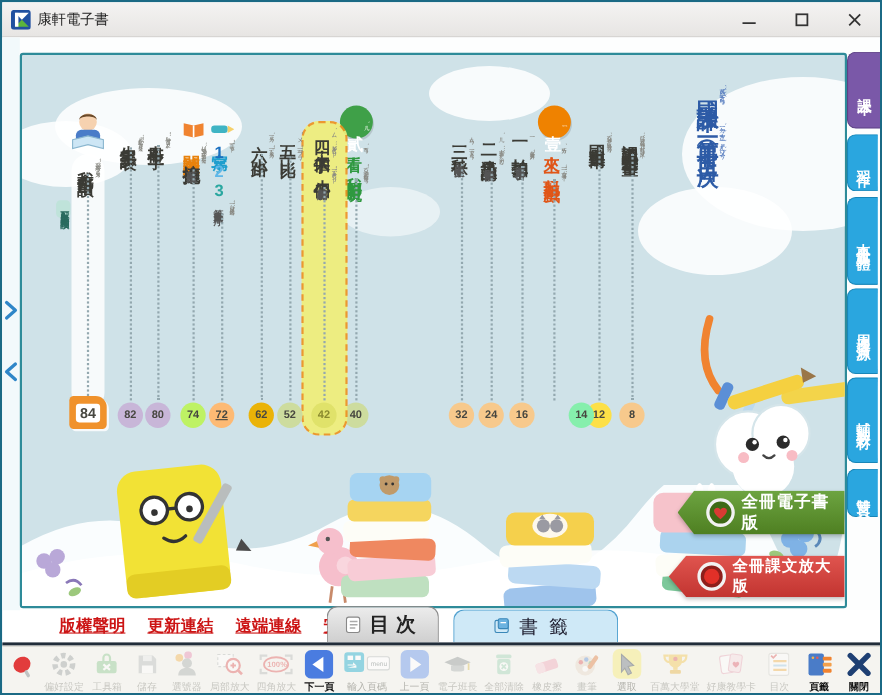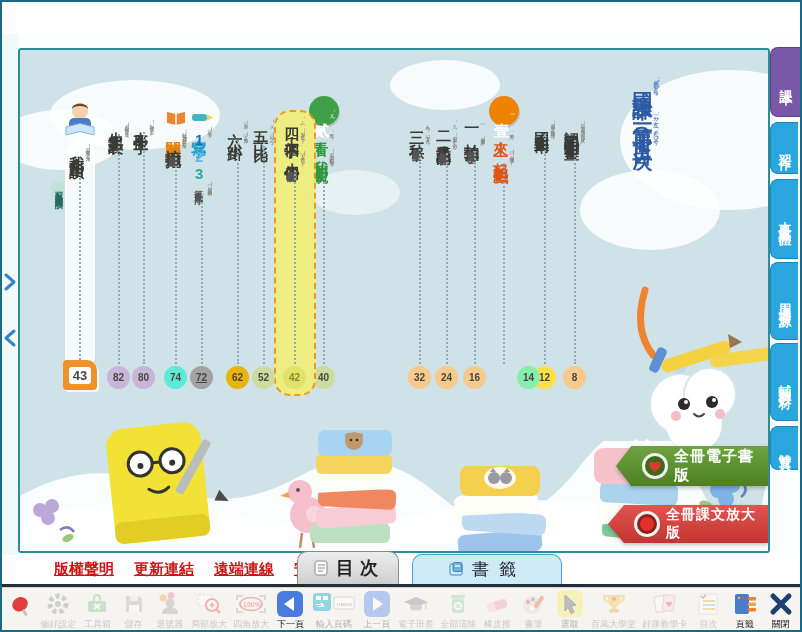--- a/index.html
+++ b/index.html
@@ -61,29 +61,55 @@
   .ftab{position:absolute;display:flex;align-items:center;justify-content:center;gap:6px;cursor:pointer;border-radius:10px 10px 0 0;}
   #ftab-toc{left:295px;top:-4px;width:102px;height:33px;background:linear-gradient(#ececec,#cfcfcf);border:1px solid #8a8a8a;border-bottom:none;font-size:18px;font-weight:bold;color:#222;letter-spacing:6px;}
   #ftab-bookmark{left:410px;top:-1px;width:150px;height:30px;background:#cfe9f7;border:1px solid #4d9fcf;border-bottom:none;font-size:17px;color:#223;letter-spacing:10px;}
   
   #toolbar{position:absolute;left:0;top:585px;width:802px;height:47px;background:#f5f4f0;border-top:1px solid #d8d6d0;display:flex;align-items:flex-start;justify-content:space-between;padding:2px 8px 0 6px;}
   .tb-item{display:flex;flex-direction:column;align-items:center;gap:1px;cursor:pointer;min-width:30px;}
   .tb-item .ic{height:27px;display:flex;align-items:center;justify-content:center;}
   .tb-item .lb{font-size:9px;color:#8a8a82;white-space:nowrap;}
   .tb-item.faded{opacity:.42;}
   .tb-item.dim{opacity:.62;}
-  .tb-item.on .lb{color:#111;font-weight:normal;}
+  .tb-item.on .lb{color:#111;font-weight:bold;}
   .sel-bg{background:#f7ef9a;border-radius:6px;padding:1px;}
   #pin{align-self:center;margin-top:-8px;}
 </style>
 </head>
 <body>
 
 <div id="app">
 
+  <div id="titlebar">
+    <svg width="18" height="18" viewBox="0 0 20 20">
+        <rect width="20" height="20" rx="3" fill="#2050a0"></rect>
+        <polygon points="4,3 11,10 18,3" fill="#ffffff"></polygon>
+        <polygon points="4,17 11,10 18,17" fill="#5bb43c"></polygon>
+        <rect x="4" y="3" width="3.5" height="14" fill="#ffffff"></rect>
+      </svg>
+    <span class="title">康軒電子書</span>
+    <div id="win-controls">
+      <div class="winbtn">
+          <svg width="14" height="14">
+            <line x1="1" y1="10" x2="13" y2="10" stroke="#333" stroke-width="1.6"></line>
+          </svg>
+        </div>
+      <div class="winbtn">
+          <svg width="14" height="14">
+            <rect x="2" y="2" width="10" height="10" fill="none" stroke="#333" stroke-width="1.6"></rect>
+          </svg>
+        </div>
+      <div class="winbtn">
+          <svg width="14" height="14">
+            <path d="M2 2L12 12M12 2L2 12" stroke="#333" stroke-width="1.6"></path>
+          </svg>
+        </div>
+    </div>
+  </div>
 
   <div id="content">
     <div id="left-rail">
       <div class="chev" style="top:238px"><svg width="14" height="20">
             <polyline points="3,3 11,10 3,17" fill="none" stroke="#2f86c8" stroke-width="3" stroke-linecap="round" stroke-linejoin="round"></polyline>
           </svg></div>
       <div class="chev" style="top:294px"><svg width="14" height="20">
             <polyline points="11,3 3,10 11,17" fill="none" stroke="#2f86c8" stroke-width="3" stroke-linecap="round" stroke-linejoin="round"></polyline>
           </svg></div>
     </div>
@@ -174,30 +200,30 @@
           </div>
           <div class="page-circle" style="left: 206px; background: #eab308;">62</div>
           <div class="toc-col" style="left: 166px; top: 60px; height: 254px;">
             <svg class="mini-icon" width="22" height="14">
               <rect x="1" y="4" width="15" height="7" rx="3" fill="#3fb4c4"></rect>
               <polygon points="16,4 22,7.5 16,11" fill="#f5d06b"></polygon>
             </svg>
             <div class="vtext"><span style="color:#1f9ecd"><ruby>寫<rt>ㄒㄧㄝˇ</rt></ruby><ruby>字<rt>ㄗˋ</rt></ruby></span><span class="digit" style="color:#1a6fbf">1</span><span class="digit" style="color:#5fb7e8">2</span><span class="digit" style="color:#2aa7a0">3</span><span class="sub"><ruby>筆<rt>ㄅㄧˇ</rt></ruby><ruby>畫<rt>ㄏㄨㄚˋ</rt></ruby><ruby>順<rt>ㄕㄨㄣˋ</rt></ruby><ruby>序<rt>ㄒㄩˋ</rt></ruby></span></div>
             <div class="leader"></div>
           </div>
-          <div class="page-circle" style="left: 170px; background: #a3a3a3; text-decoration: underline;">72</div>
+          <div class="page-circle" style="left: 170px; background: #fdba74; text-decoration: underline;">72</div>
           <div class="toc-col" style="left: 140px; top: 60px; height: 254px;">
             <svg class="mini-icon" width="22" height="16">
               <path d="M2 2l9 2 9-2v11l-9 2-9-2z" fill="#f08330"></path>
               <path d="M11 4v11" stroke="#fff" stroke-width="1.5"></path>
             </svg>
             <div class="vtext"><span style="color:#e8820c"><ruby>閱<rt>ㄩㄝˋ</rt></ruby><ruby>讀<rt>ㄉㄨˊ</rt></ruby><ruby>階<rt>ㄐㄧㄝ</rt></ruby><ruby>梯<rt>ㄊㄧ</rt></ruby></span><span class="t2"><ruby>擁<rt>ㄩㄥˇ</rt></ruby><ruby>抱<rt>ㄅㄠˋ</rt></ruby></span><span class="author">莊永佳</span></div>
             <div class="leader"></div>
           </div>
-          <div class="page-circle" style="left: 144px; background: #5eead4;">74</div>
+          <div class="page-circle" style="left: 144px; background: #bef264;">74</div>
           <div class="toc-col" style="left: 108px; top: 70px; height: 244px;">
             <div class="vtext"><span style="color:#3b3b35"><ruby>本<rt>ㄅㄣˇ</rt></ruby><ruby>冊<rt>ㄘㄜˋ</rt></ruby><ruby>生<rt>ㄕㄥ</rt></ruby><ruby>字<rt>ㄗˋ</rt></ruby></span></div>
             <div class="leader"></div>
           </div>
           <div class="page-circle" style="left: 112px; background: rgb(200, 182, 216);">80</div>
           <div class="toc-col" style="left: 83px; top: 70px; height: 244px;">
             <div class="vtext"><span style="color:#3b3b35"><ruby>生<rt>ㄕㄥ</rt></ruby><ruby>字<rt>ㄗˋ</rt></ruby><ruby>累<rt>ㄌㄟˇ</rt></ruby><ruby>計<rt>ㄐㄧˋ</rt></ruby><ruby>表<rt>ㄅㄧㄠˇ</rt></ruby></span></div>
             <div class="leader"></div>
           </div>
           <div class="page-circle" style="left: 87px; background: rgb(200, 182, 216);">82</div>
@@ -207,21 +233,21 @@
               <path d="M14 9c0-7 16-7 16 0 -2-4-14-4-16 0z" fill="#6b4a2a"></path>
               <rect x="11" y="18" width="22" height="13" rx="5" fill="#4a7cc8"></rect>
               <path d="M8 27l14-3.5 14 3.5v8l-14-3.5-14 3.5z" fill="#cde6f5" stroke="#8ab6cf"></path>
             </svg></div>
           <div class="toc-col" style="left: 44px; top: 94px; height: 220px;">
             <div class="vtext"><span style="color:#3b3b35"><ruby>我<rt>ㄨㄛˇ</rt></ruby><ruby>會<rt>ㄏㄨㄟˋ</rt></ruby><ruby>自<rt>ㄗˋ</rt></ruby><ruby>己<rt>ㄐㄧˇ</rt></ruby><ruby>讀<rt>ㄉㄨˊ</rt></ruby></span></div>
             <div class="leader"></div>
           </div>
           <div class="note" style="left: 31px; top: 132px;">可配合各單元延伸閱讀</div>
           <div class="page-book" style="left: 43px;">
-            <span>43</span>
+            <span>84</span>
           </div>
         </div>
 
       <svg width="140" height="155" style="position:absolute;left:70px;top:350px">
         <g transform="rotate(-6 70 80)">
           <rect x="20" y="25" width="95" height="115" rx="18" fill="#f2e235"></rect>
           <rect x="20" y="118" width="95" height="22" rx="8" fill="#e3cd24"></rect>
           <circle cx="52" cy="62" r="12" fill="#fff" stroke="#333" stroke-width="3"></circle>
           <circle cx="84" cy="62" r="12" fill="#fff" stroke="#333" stroke-width="3"></circle>
           <line x1="64" y1="62" x2="72" y2="62" stroke="#333" stroke-width="3"></line>

